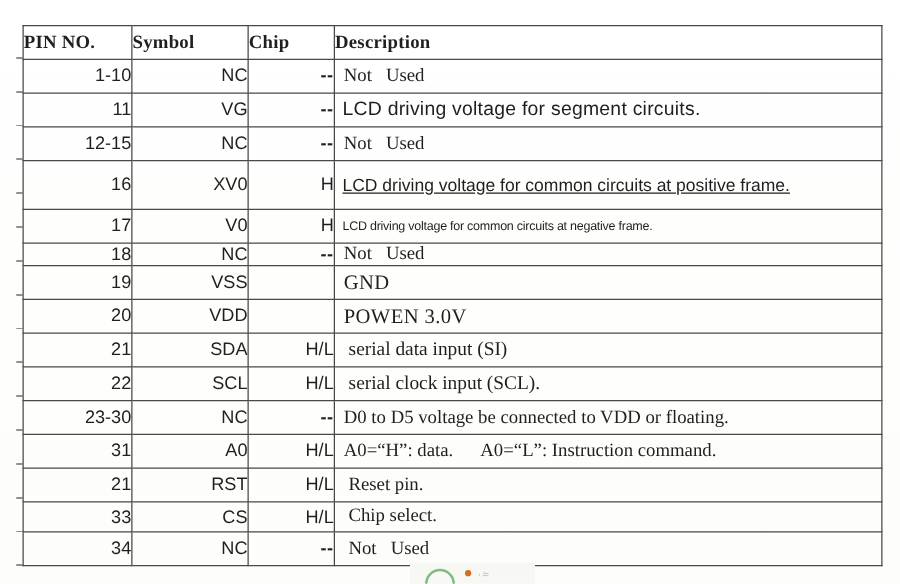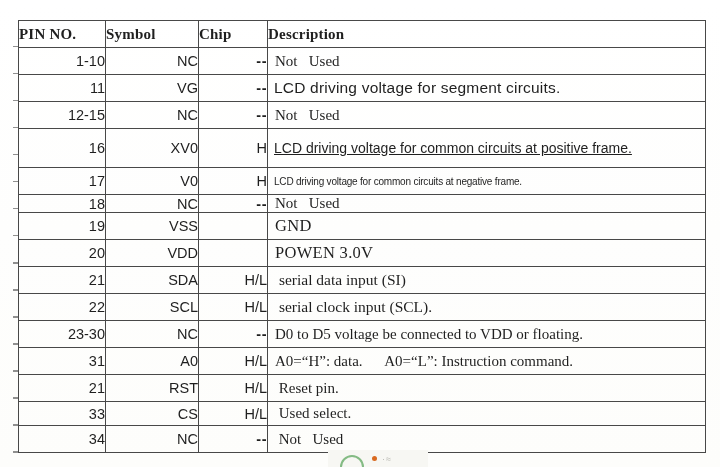--- a/index.html
+++ b/index.html
@@ -234,21 +234,21 @@
         <tr style="height:27px">
           <td class="c-pin">21</td>
           <td class="c-sym">RST</td>
           <td class="c-lvl">H/L</td>
           <td class="c-desc d-serif"> Reset pin.</td>
         </tr>
         <tr style="height:24px">
           <td class="c-pin">33</td>
           <td class="c-sym">CS</td>
           <td class="c-lvl">H/L</td>
-          <td class="c-desc d-serif"> Used select.</td>
+          <td class="c-desc d-serif"> Chip select.</td>
         </tr>
         <tr style="height:27px">
           <td class="c-pin">34</td>
           <td class="c-sym">NC</td>
           <td class="c-lvl dash">--</td>
           <td class="c-desc d-serif"> Not   Used</td>
         </tr>
       </tbody>
     </table>
   </div>

